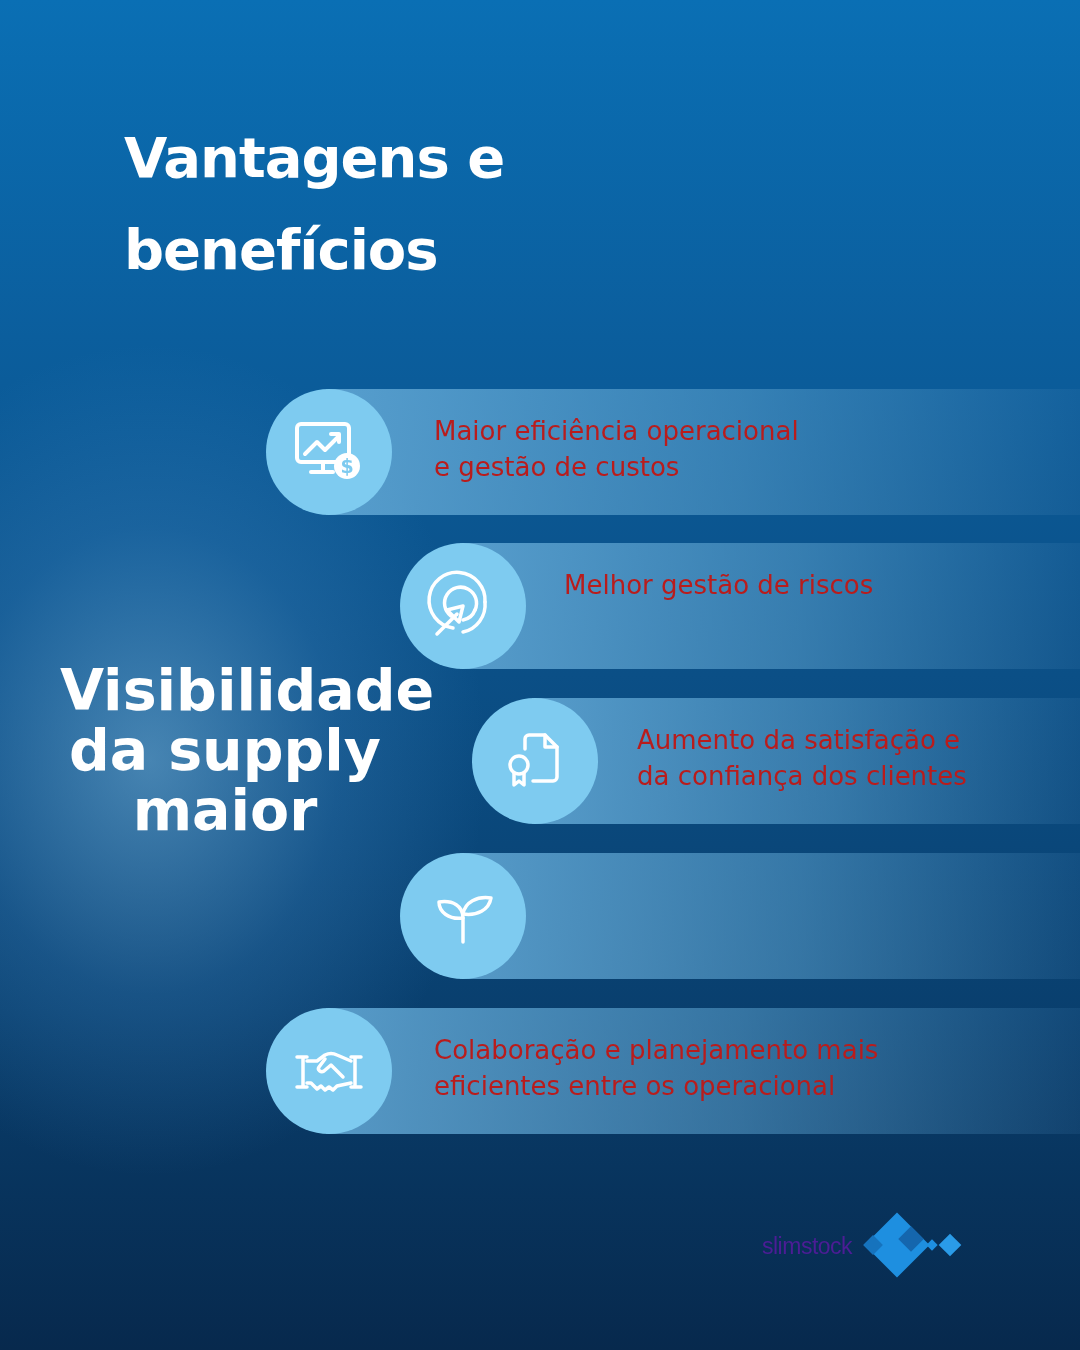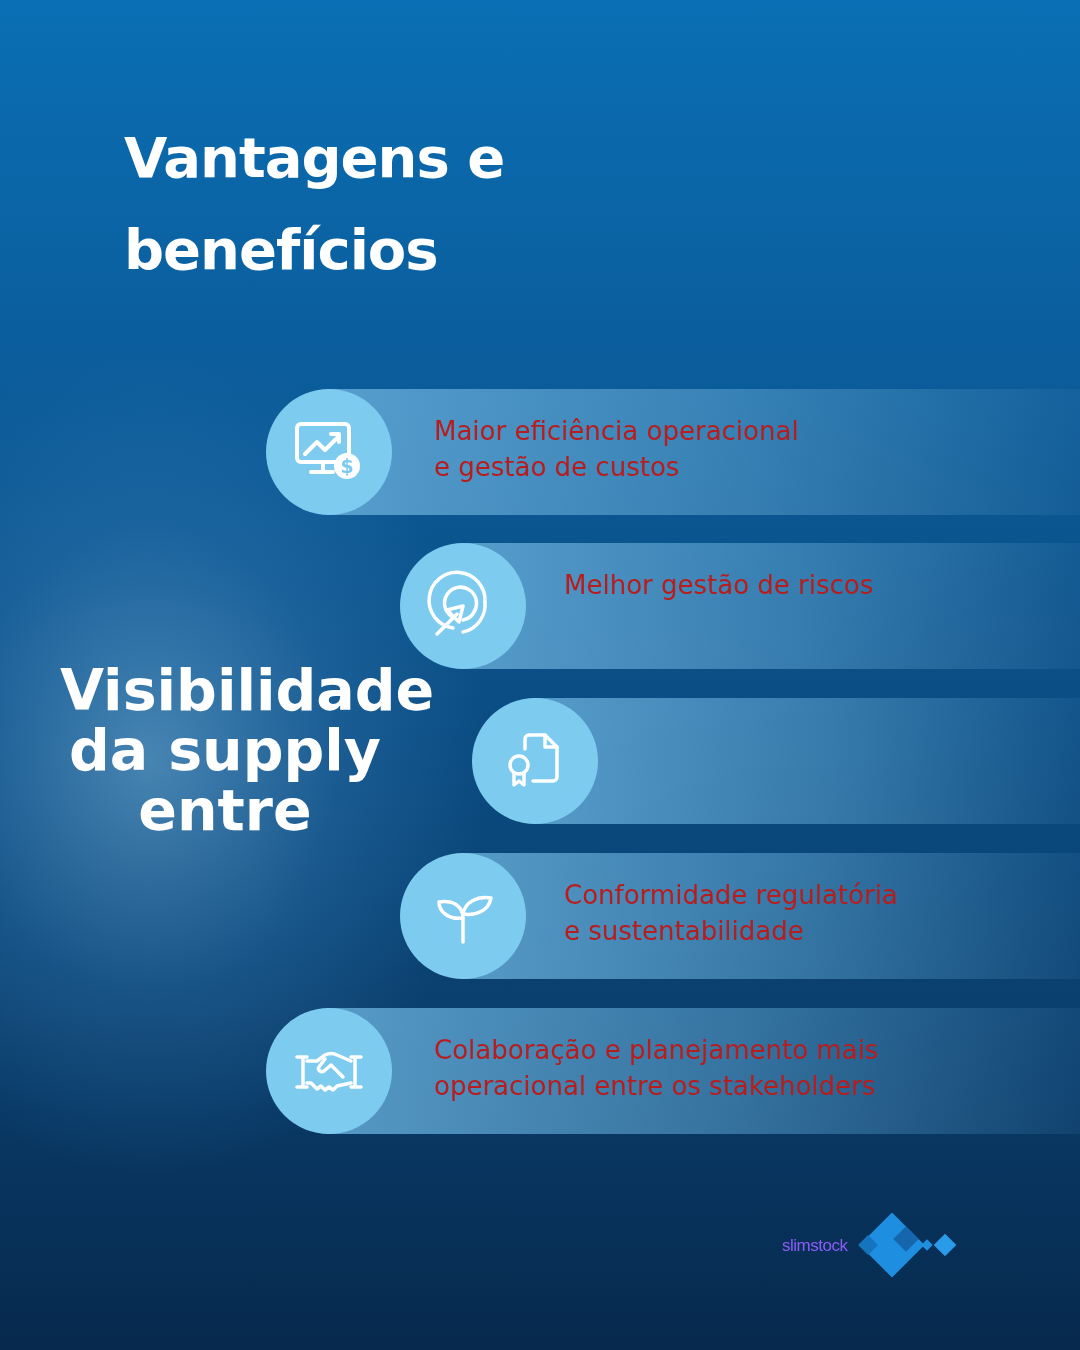--- a/index.html
+++ b/index.html
@@ -31,34 +31,34 @@
     background: #7ecbf0; display: flex; align-items: center; justify-content: center;
   }
   .circle svg { width: 80px; height: 80px; }
   .text {
     position: absolute; top: 24px;
     font-family: "DejaVu Sans", sans-serif; font-size: 26px; line-height: 36px; color: #b91c1c;
     white-space: nowrap;
   }
   .text span { display: block; }
   .logo { position: absolute; left: 762px; top: 1210px; display: flex; align-items: center; }
-  .logo-text { font-family: "Liberation Sans", sans-serif; font-size: 17px; color: #8b5cf6; letter-spacing: -0.5px; margin-left: 20px; }
+  .logo-text { font-family: "Liberation Sans", sans-serif; font-size: 23px; color: #4c1d95; letter-spacing: -0.5px; }
 </style>
 </head>
 <body>
 
 <h1 class="title">
   <span>Vantagens e</span><br>
   <span>benefícios</span>
 </h1>
 
 <div class="side-title">
   <div>Visibilidade</div>
   <div>da supply</div>
-  <div>entre</div>
+  <div>maior</div>
 </div>
 
 <div class="row" style="left:266px; top:389px; width:814px;">
   <div class="bar"></div>
   <div class="circle">
     <svg viewBox="0 0 80 80" fill="none" stroke="#fff" stroke-width="4" stroke-linecap="round" stroke-linejoin="round">
       <rect x="8" y="12" width="52" height="38" rx="4"></rect>
       <path d="M34 50v8M22 60h22"></path>
       <path d="M16 42l12-12 8 8 14-14"></path>
       <path d="M42 22h8v8"></path>
@@ -92,51 +92,51 @@
 <div class="row" style="left:472px; top:698px; width:608px;">
   <div class="bar"></div>
   <div class="circle">
     <svg viewBox="0 0 80 80" fill="none" stroke="#fff" stroke-width="3.5" stroke-linecap="round" stroke-linejoin="round">
       <path d="M30 28V18a4 4 0 0 1 4-4h16l12 12v30a4 4 0 0 1-4 4H38"></path>
       <path d="M50 14v12h12"></path>
       <circle cx="24" cy="44" r="9"></circle>
       <path d="M19 52v12l5-4 5 4V52"></path>
     </svg>
   </div>
+  <div class="text" style="left:165px;">
+    <span>Aumento da satisfação e</span>
+    <span>da confiança dos clientes</span>
+  </div>
 </div>
 
 <div class="row" style="left:400px; top:853px; width:680px;">
   <div class="bar"></div>
   <div class="circle">
     <svg viewBox="0 0 80 80" fill="none" stroke="#fff" stroke-width="3.5" stroke-linecap="round" stroke-linejoin="round">
       <path d="M40 66V42"></path>
       <path d="M40 42C40 30 30 24 16 26c0 10 10 18 24 16z"></path>
       <path d="M40 38c2-12 14-18 28-16-2 12-14 18-28 16z"></path>
     </svg>
-  </div>
-  <div class="text" style="left:164px;">
-    <span>Conformidade regulatória</span>
-    <span>e sustentabilidade</span>
   </div>
 </div>
 
 <div class="row" style="left:266px; top:1008px; width:814px;">
   <div class="bar"></div>
   <div class="circle">
     <svg viewBox="0 0 80 80" fill="none" stroke="#fff" stroke-width="3.5" stroke-linecap="round" stroke-linejoin="round">
       <path d="M8 26h10M8 56h10M14 26v30"></path>
       <path d="M72 26H62M72 56H62M66 26v30"></path>
       <path d="M18 30h10l8-6c4-2 8-2 12 0l14 6"></path>
       <path d="M18 52h4l6 6 4-3 4 4 4-3 4 3 4-4 14-3"></path>
       <path d="M36 28l-6 8c-2 3 2 6 5 4l7-6 12 12"></path>
     </svg>
   </div>
   <div class="text" style="left:168px;">
     <span>Colaboração e planejamento mais</span>
-    <span>operacional entre os stakeholders</span>
+    <span>eficientes entre os operacional</span>
   </div>
 </div>
 
 <div class="logo">
   <span class="logo-text">slimstock</span>
   <svg width="120" height="72" viewBox="0 0 120 72" style="margin-left:6px;">
     <rect x="16" y="12" width="46" height="46" transform="rotate(45 39 35)" fill="#1e8fe0"></rect>
     <rect x="8" y="28" width="14" height="14" transform="rotate(45 15 35)" fill="#1673bd"></rect>
     <rect x="44" y="20" width="18" height="18" transform="rotate(45 53 29)" fill="#1566ad"></rect>
     <rect x="70" y="31" width="8" height="8" transform="rotate(45 74 35)" fill="#1e8fe0"></rect>

